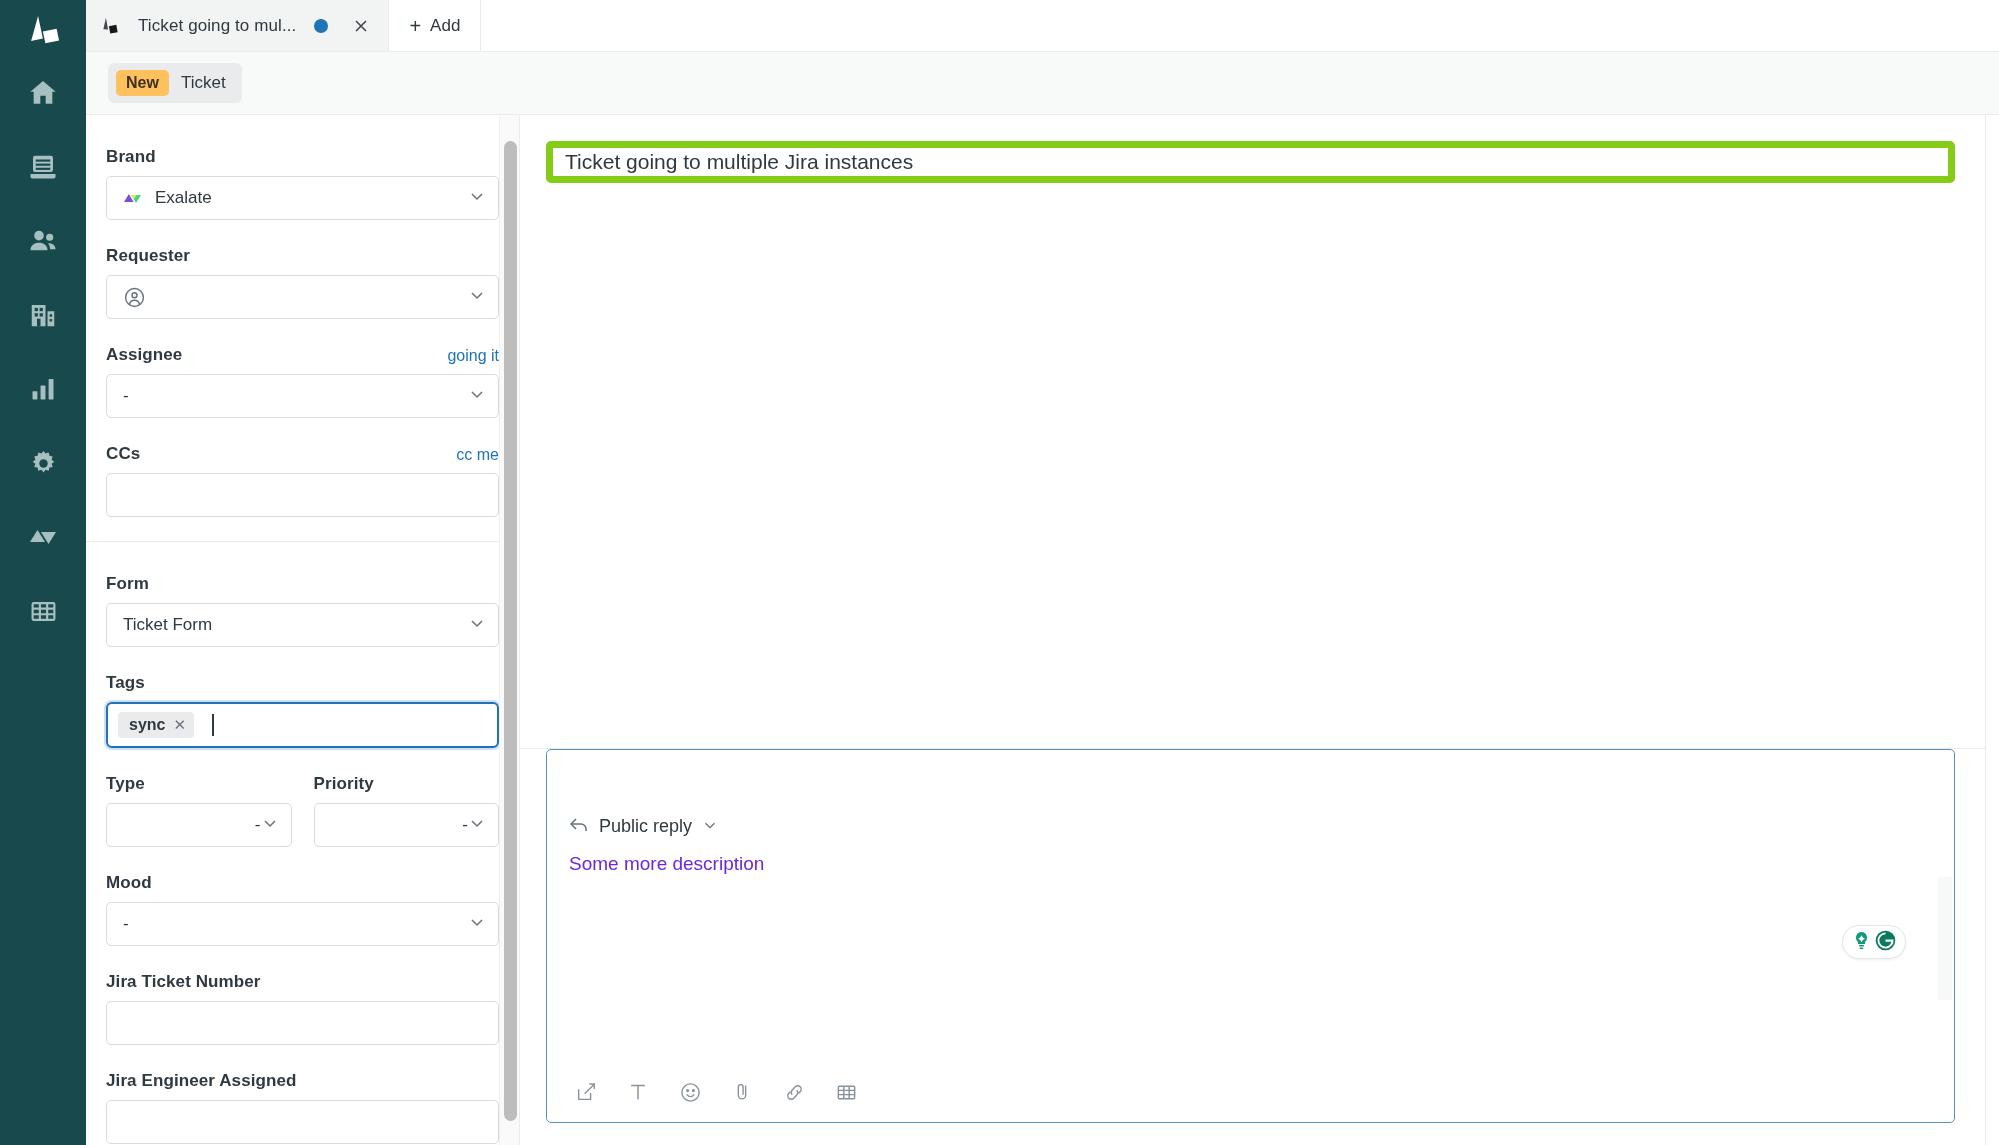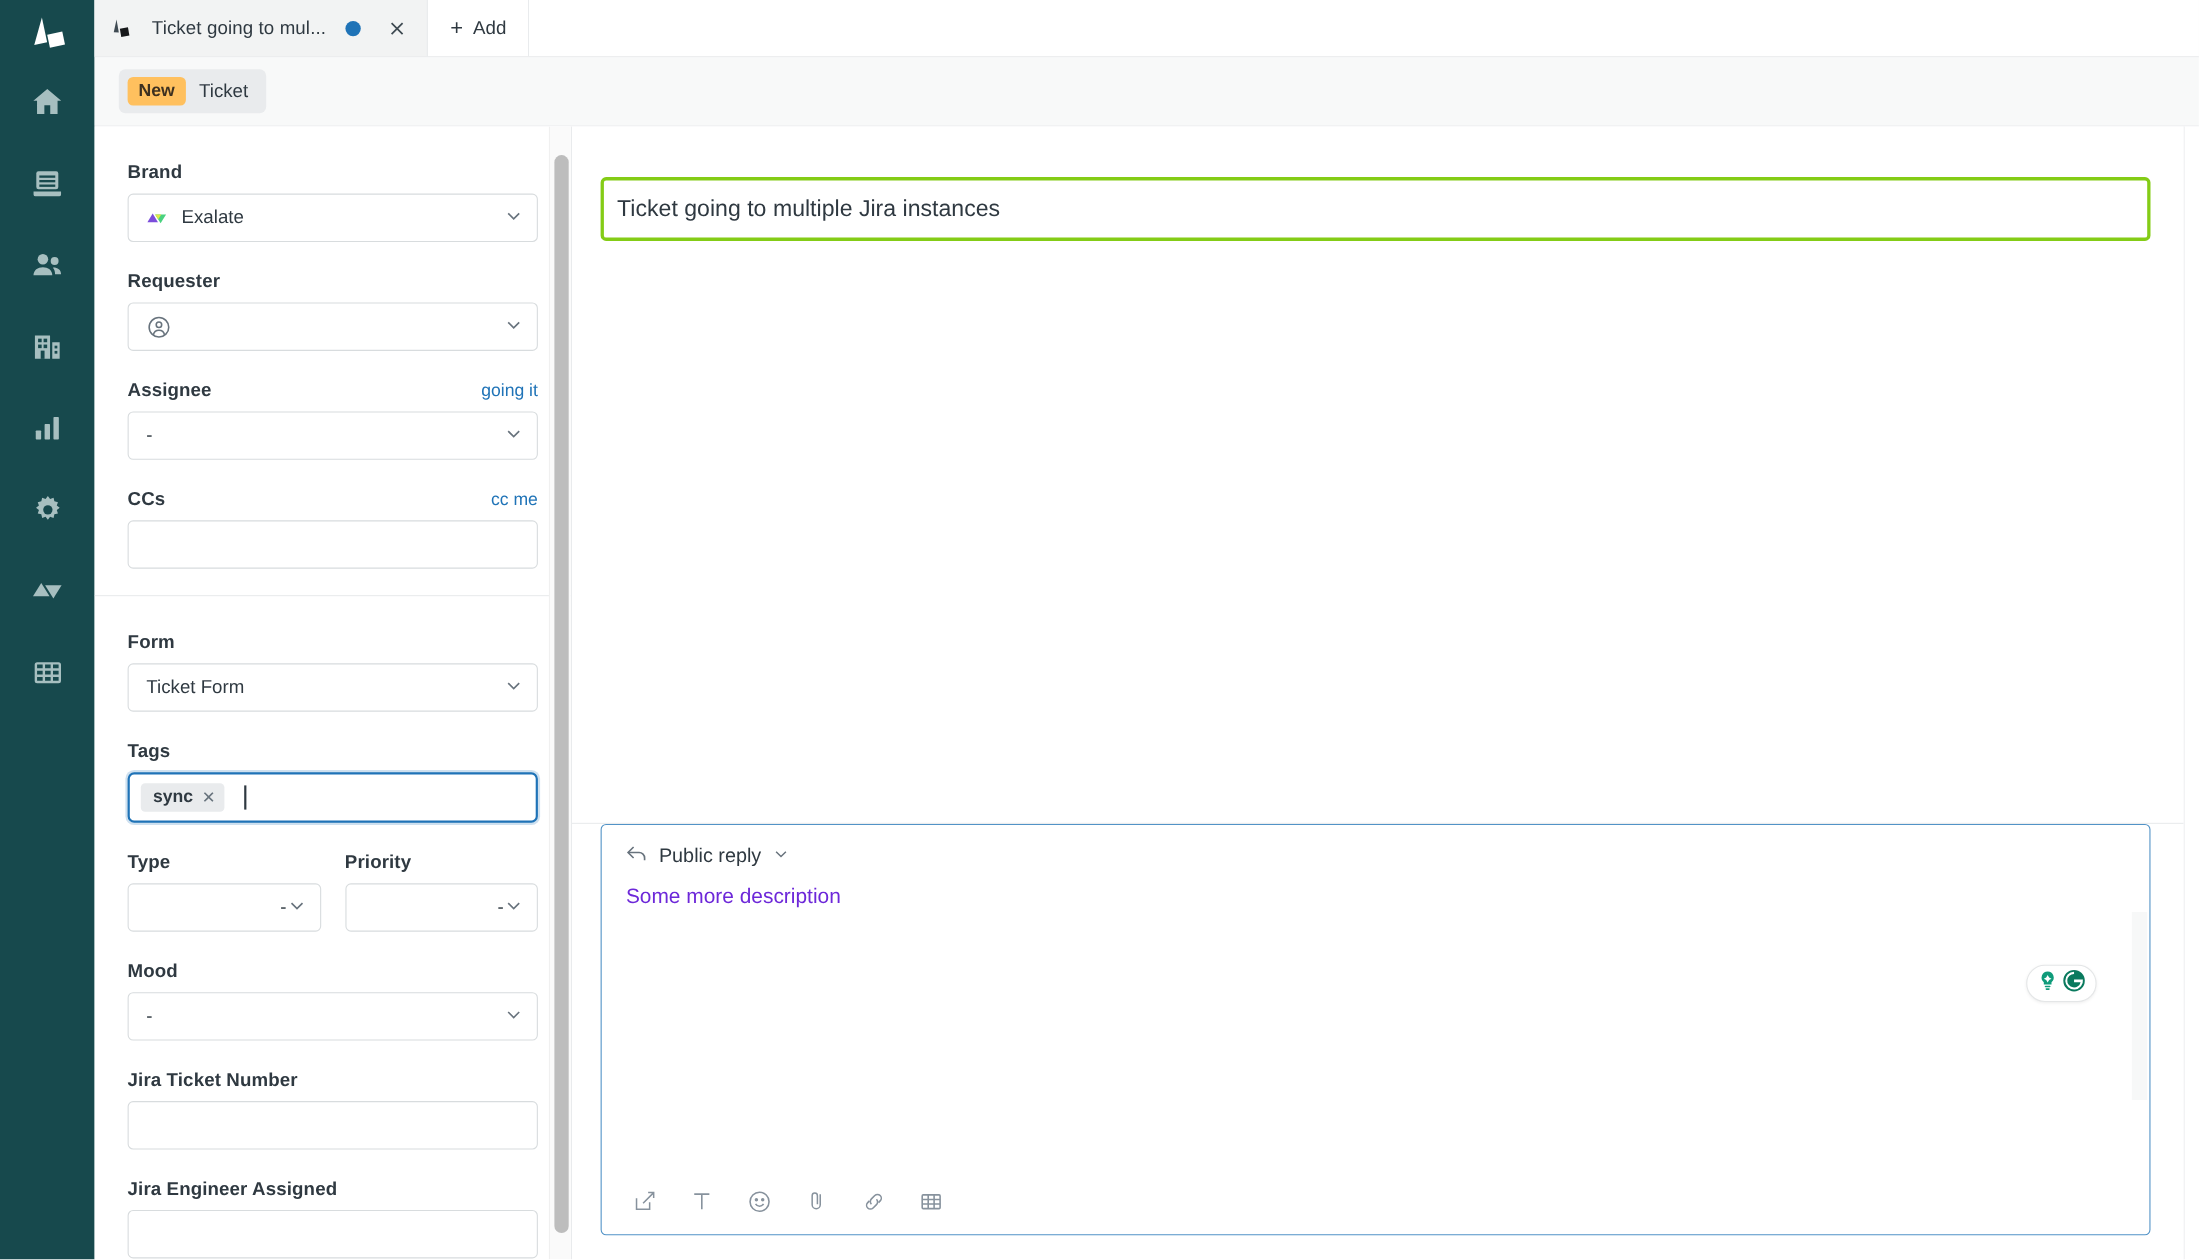--- a/index.html
+++ b/index.html
@@ -90,21 +90,21 @@
   .body-split { flex: 1 1 auto; display: flex; min-height: 0; border-top: 1px solid #e9ebed; }
 
   
   .form-pane {
     width: 434px; flex: 0 0 434px;
     background: #ffffff; position: relative;
     border-right: 1px solid #e9ebed;
     overflow: hidden;
   }
   .form-scroll { padding: 30px 0 0 0; }
-  .field-group { padding: 0 30px; }
+  .field-group { padding: 0 20px; }
   .field { margin-bottom: 24px; }
   .field-head {
     display: flex; align-items: flex-end; justify-content: space-between;
     margin-bottom: 9px; min-height: 22px;
   }
   .field-label { font-size: 17px; font-weight: 700; color: #2f3941; letter-spacing: .1px; }
   .field-action { font-size: 16px; color: #1f73b7; cursor: pointer; }
   .ctrl {
     height: 44px; border: 1px solid #d8dcde; border-radius: 5px;
     background: #fff; display: flex; align-items: center;
@@ -146,36 +146,35 @@
   }
   .pane-scrollbar .thumb {
     position: absolute; left: 4px; top: 26px; width: 13px; height: 980px;
     background: #bdbdbd; border-radius: 7px;
   }
 
   
   .main-pane { flex: 1 1 auto; display: flex; flex-direction: column; min-width: 0; background: #fff; position: relative; }
   .subject-wrap { padding: 26px 30px 0 26px; flex: 0 0 auto; }
   .subject-input {
-    width: 100%; height: 58px;
-    border: 3px solid #84cc16; border-radius: 5px;
+    width: 100%; height: 42px;
+    border: 7px solid #84cc16; border-radius: 5px;
     background: #fff; font-family: "Liberation Sans", sans-serif;
     font-size: 21px; color: #2f3941; padding: 0 12px;
     outline: none;
-    margin-top: 20px;
   }
   .conversation { flex: 1 1 auto; border-bottom: 1px solid #e9ebed; min-height: 0; }
 
   
   .composer-outer { padding: 0 30px 22px 26px; flex: 0 0 auto; }
   .composer {
     border: 1px solid #5293c7; border-radius: 5px; background: #fff;
     height: 374px; display: flex; flex-direction: column; position: relative;
   }
-  .composer-head { padding: 18px 0 0 22px; display: flex; align-items: center; gap: 10px; cursor: pointer; }
+  .composer-head { padding: 18px 0 0 22px; display: flex; align-items: center; gap: 10px; cursor: pointer; margin-top: 48px; }
   .composer-head .chtxt { font-size: 18px; color: #2f3941; }
   .composer-body { flex: 1 1 auto; padding: 16px 22px 0 22px; position: relative; min-height: 0; }
   .composer-body .text { font-size: 19px; color: #6d28d9; }
   .composer-toolbar {
     height: 60px; display: flex; align-items: center; gap: 22px; padding: 0 24px;
   }
   .tb-btn { width: 30px; height: 30px; display: flex; align-items: center; justify-content: center; cursor: pointer; }
 
   .composer-scroll {
     position: absolute; right: 2px; top: 40px; width: 14px; bottom: 62px;

